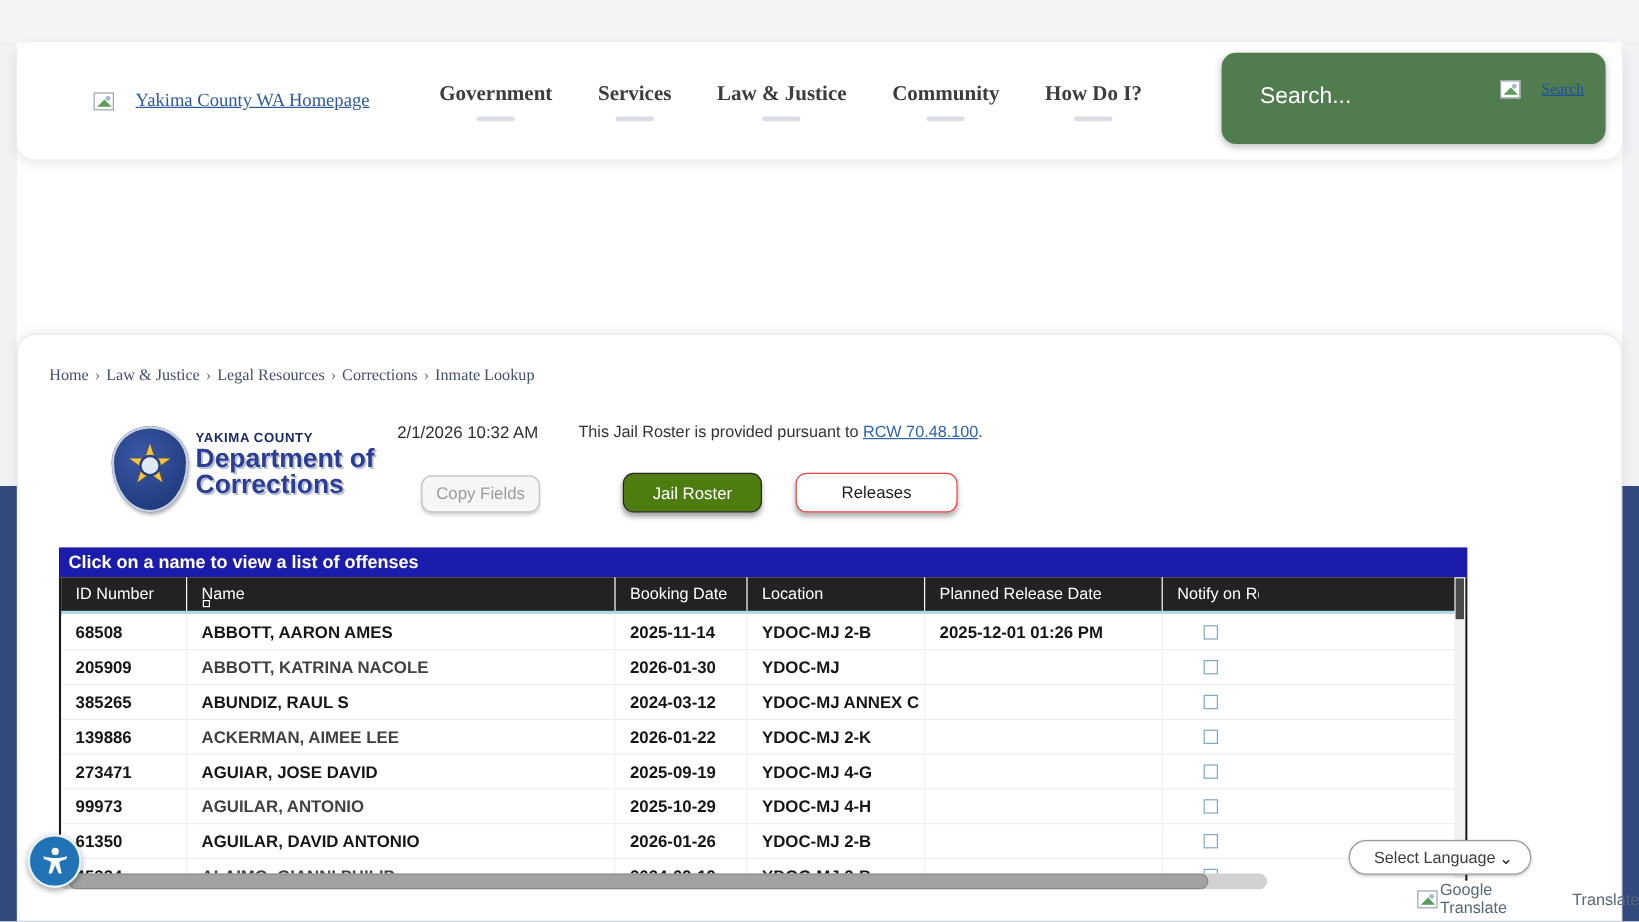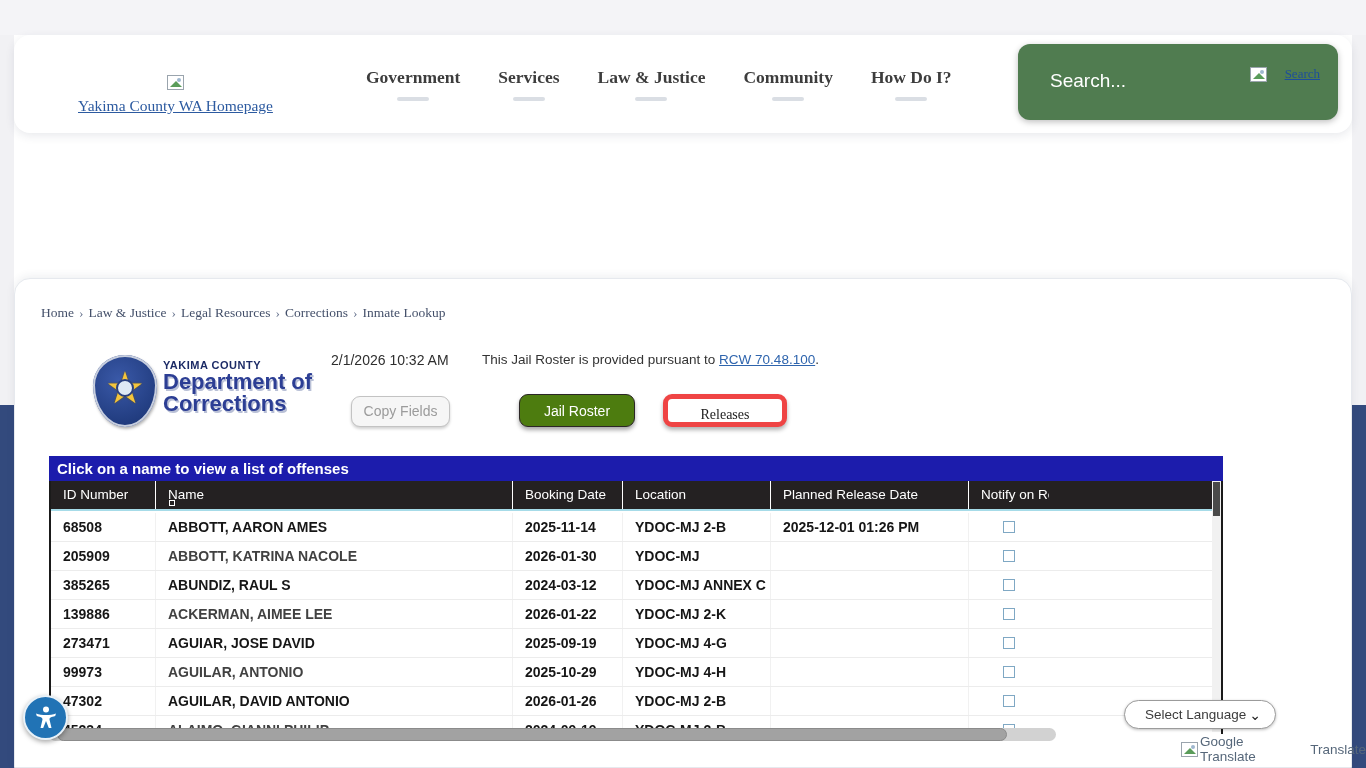--- a/index.html
+++ b/index.html
@@ -9,23 +9,23 @@
 
   
   .bg-top    { position:absolute; left:0; top:0; width:1366px; height:35px; background:#f4f4f7; }
   .bg-side-l { position:absolute; left:0; top:35px; width:14px; height:370px; background:#f1f1f4; }
   .bg-side-r { position:absolute; left:1352px; top:35px; width:14px; height:370px; background:#f1f1f4; }
   .bg-navy   { position:absolute; left:0; top:405px; width:1366px; height:363px; background:#334a7d; }
 
   
   .header-card { position:absolute; left:14px; top:35px; width:1338px; height:98px;
                  background:#ffffff; border-radius:16px; box-shadow:0 3px 10px rgba(40,50,80,.10); }
-  .logo-link { position:absolute; left:64px; top:40px; display:flex; align-items:center; gap:7px;
+  .logo-link { position:absolute; left:64px; top:40px; display:flex; align-items:center; gap:18px;
                color:#2c5aa0; text-decoration:underline; cursor:pointer;
-               font-family:"Liberation Serif", serif; font-size:15.5px;flex-direction:column; }
+               font-family:"Liberation Serif", serif; font-size:15.5px; }
   .broken-img { display:inline-block; width:17px; height:15px; background:#fff;
                 border:1px solid #9aa4ad; position:relative; overflow:hidden; flex:0 0 auto; }
   .broken-img::before { content:""; position:absolute; left:2px; bottom:2px; width:0; height:0;
                 border-left:6px solid transparent; border-right:6px solid transparent;
                 border-bottom:6px solid #5a9c5a; }
   .broken-img::after { content:""; position:absolute; right:2px; top:2px; width:4px; height:4px;
                 border-radius:50%; background:#9fb7cf; }
   .nav { position:absolute; left:352px; top:32px; display:flex; gap:38px; }
   .nav-item { font-family:"Liberation Serif", serif; font-weight:bold; font-size:17.5px;
               color:#3d3d3d; text-align:center; cursor:pointer; }
@@ -67,23 +67,23 @@
   .pursuant { position:absolute; left:467px; top:73px; font-size:13.5px; color:#333; }
   .pursuant a { color:#2e64ad; text-decoration:underline; cursor:pointer; }
 
   .btn { position:absolute; border-radius:9px; font-size:14px; text-align:center; cursor:pointer; }
   .btn-copy { left:336px; top:117px; width:99px; height:31px; line-height:29px;
               background:#f6f6f6; border:1px solid #c3c3c3; color:#9b9b9b;
               box-shadow:0 2px 3px rgba(0,0,0,.18); }
   .btn-dark { left:504px; top:115px; width:116px; height:33px; line-height:33px;
               background:#4d7c0f; color:#ffffff; border:1px solid #2b2626;
               box-shadow:0 3px 4px rgba(0,0,0,.35); }
-  .btn-light{ left:648px; top:115px; width:124px; height:33px; line-height:31px;
-              background:#ffffff; color:#1d1d1d; border:5px solid #ef4444;
-              box-shadow:0 3px 4px rgba(0,0,0,.3);font-family:Liberation Serif, serif; }
+  .btn-light{ left:648px; top:115px; width:135px; height:33px; line-height:31px;
+              background:#ffffff; color:#1d1d1d; border:1px solid #ef4444;
+              box-shadow:0 3px 4px rgba(0,0,0,.3); }
 
   
   .table-wrap { position:absolute; left:34px; top:177px; width:1174px; height:278px; overflow:hidden; }
   .table-caption { height:25px; line-height:25px; background:#1c1cac; color:#ffffff;
                    font-weight:bold; font-size:15px; padding-left:8px; }
   .table-body { border-left:2px solid #1a1a1a; border-right:2px solid #1a1a1a; height:253px;
                 position:relative; background:#ffffff; }
   .thead { display:flex; height:30px; background:#242122; color:#ffffff;
            border-bottom:2px solid #a6dbe8; position:relative; }
   .th { font-size:13.5px; line-height:28px; padding-left:12px; white-space:nowrap; overflow:hidden;
@@ -260,21 +260,21 @@
               <div class="cell" style="width: 105px;">99973</div>
               <div class="cell name" style="width: 357px;">AGUILAR, ANTONIO</div>
               <div class="cell" style="width: 110px;">2025-10-29</div>
               <div class="cell" style="width: 148px;">YDOC-MJ 4-H</div>
               <div class="cell" style="width: 198px;"></div>
               <div class="cell notify" style="width: 80px;">
                 <div class="checkbox"></div>
               </div>
             </div>
             <div class="row">
-              <div class="cell" style="width: 105px;">47302</div>
+              <div class="cell" style="width: 105px;">61350</div>
               <div class="cell name" style="width: 357px;">AGUILAR, DAVID ANTONIO</div>
               <div class="cell" style="width: 110px;">2026-01-26</div>
               <div class="cell" style="width: 148px;">YDOC-MJ 2-B</div>
               <div class="cell" style="width: 198px;"></div>
               <div class="cell notify" style="width: 80px;">
                 <div class="checkbox"></div>
               </div>
             </div>
             <div class="row">
               <div class="cell" style="width: 105px;">45234</div>

